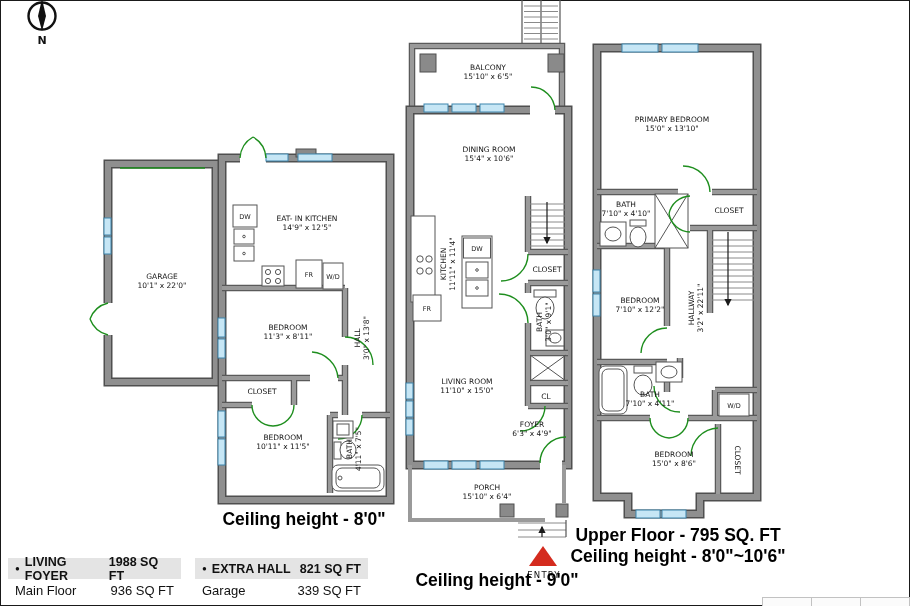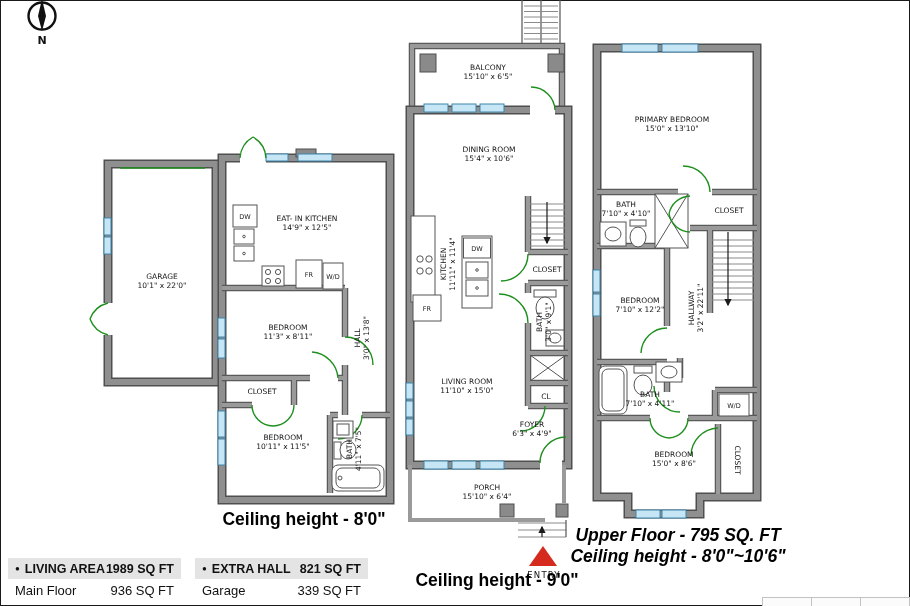--- a/index.html
+++ b/index.html
@@ -303,33 +303,33 @@
     </g>
   </g>
 </svg>
 
   <div class="caption" style="left:184px;top:509px;">
     <div>Ceiling height - 8'0"</div>
   </div>
   <div class="caption" style="left:377px;top:570px;">
     <div>Ceiling height - 9'0"</div>
   </div>
-  <div class="caption" style="left:558px;top:525px;font-style:italic;">
+  <div class="caption" style="left:558px;top:525px;">
     <div>Upper Floor - 795 SQ. FT</div>
     <div>Ceiling height - 8'0"~10'6"</div>
   </div>
 
   <div class="legend">
     <div class="lcol">
       <div class="lhead">
         <span class="hl">
             <span class="dot">●</span>
-          <span>LIVING AREA</span>
+          <span>LIVING FOYER</span>
           </span>
-        <span>1989 SQ FT</span>
+        <span>1988 SQ FT</span>
       </div>
       <div class="lrow">
         <span>Main Floor</span>
         <span>936 SQ FT</span>
       </div>
       <div class="lrow">
         <span>Upper Floor</span>
         <span>795 SQ FT</span>
       </div>
     </div>

